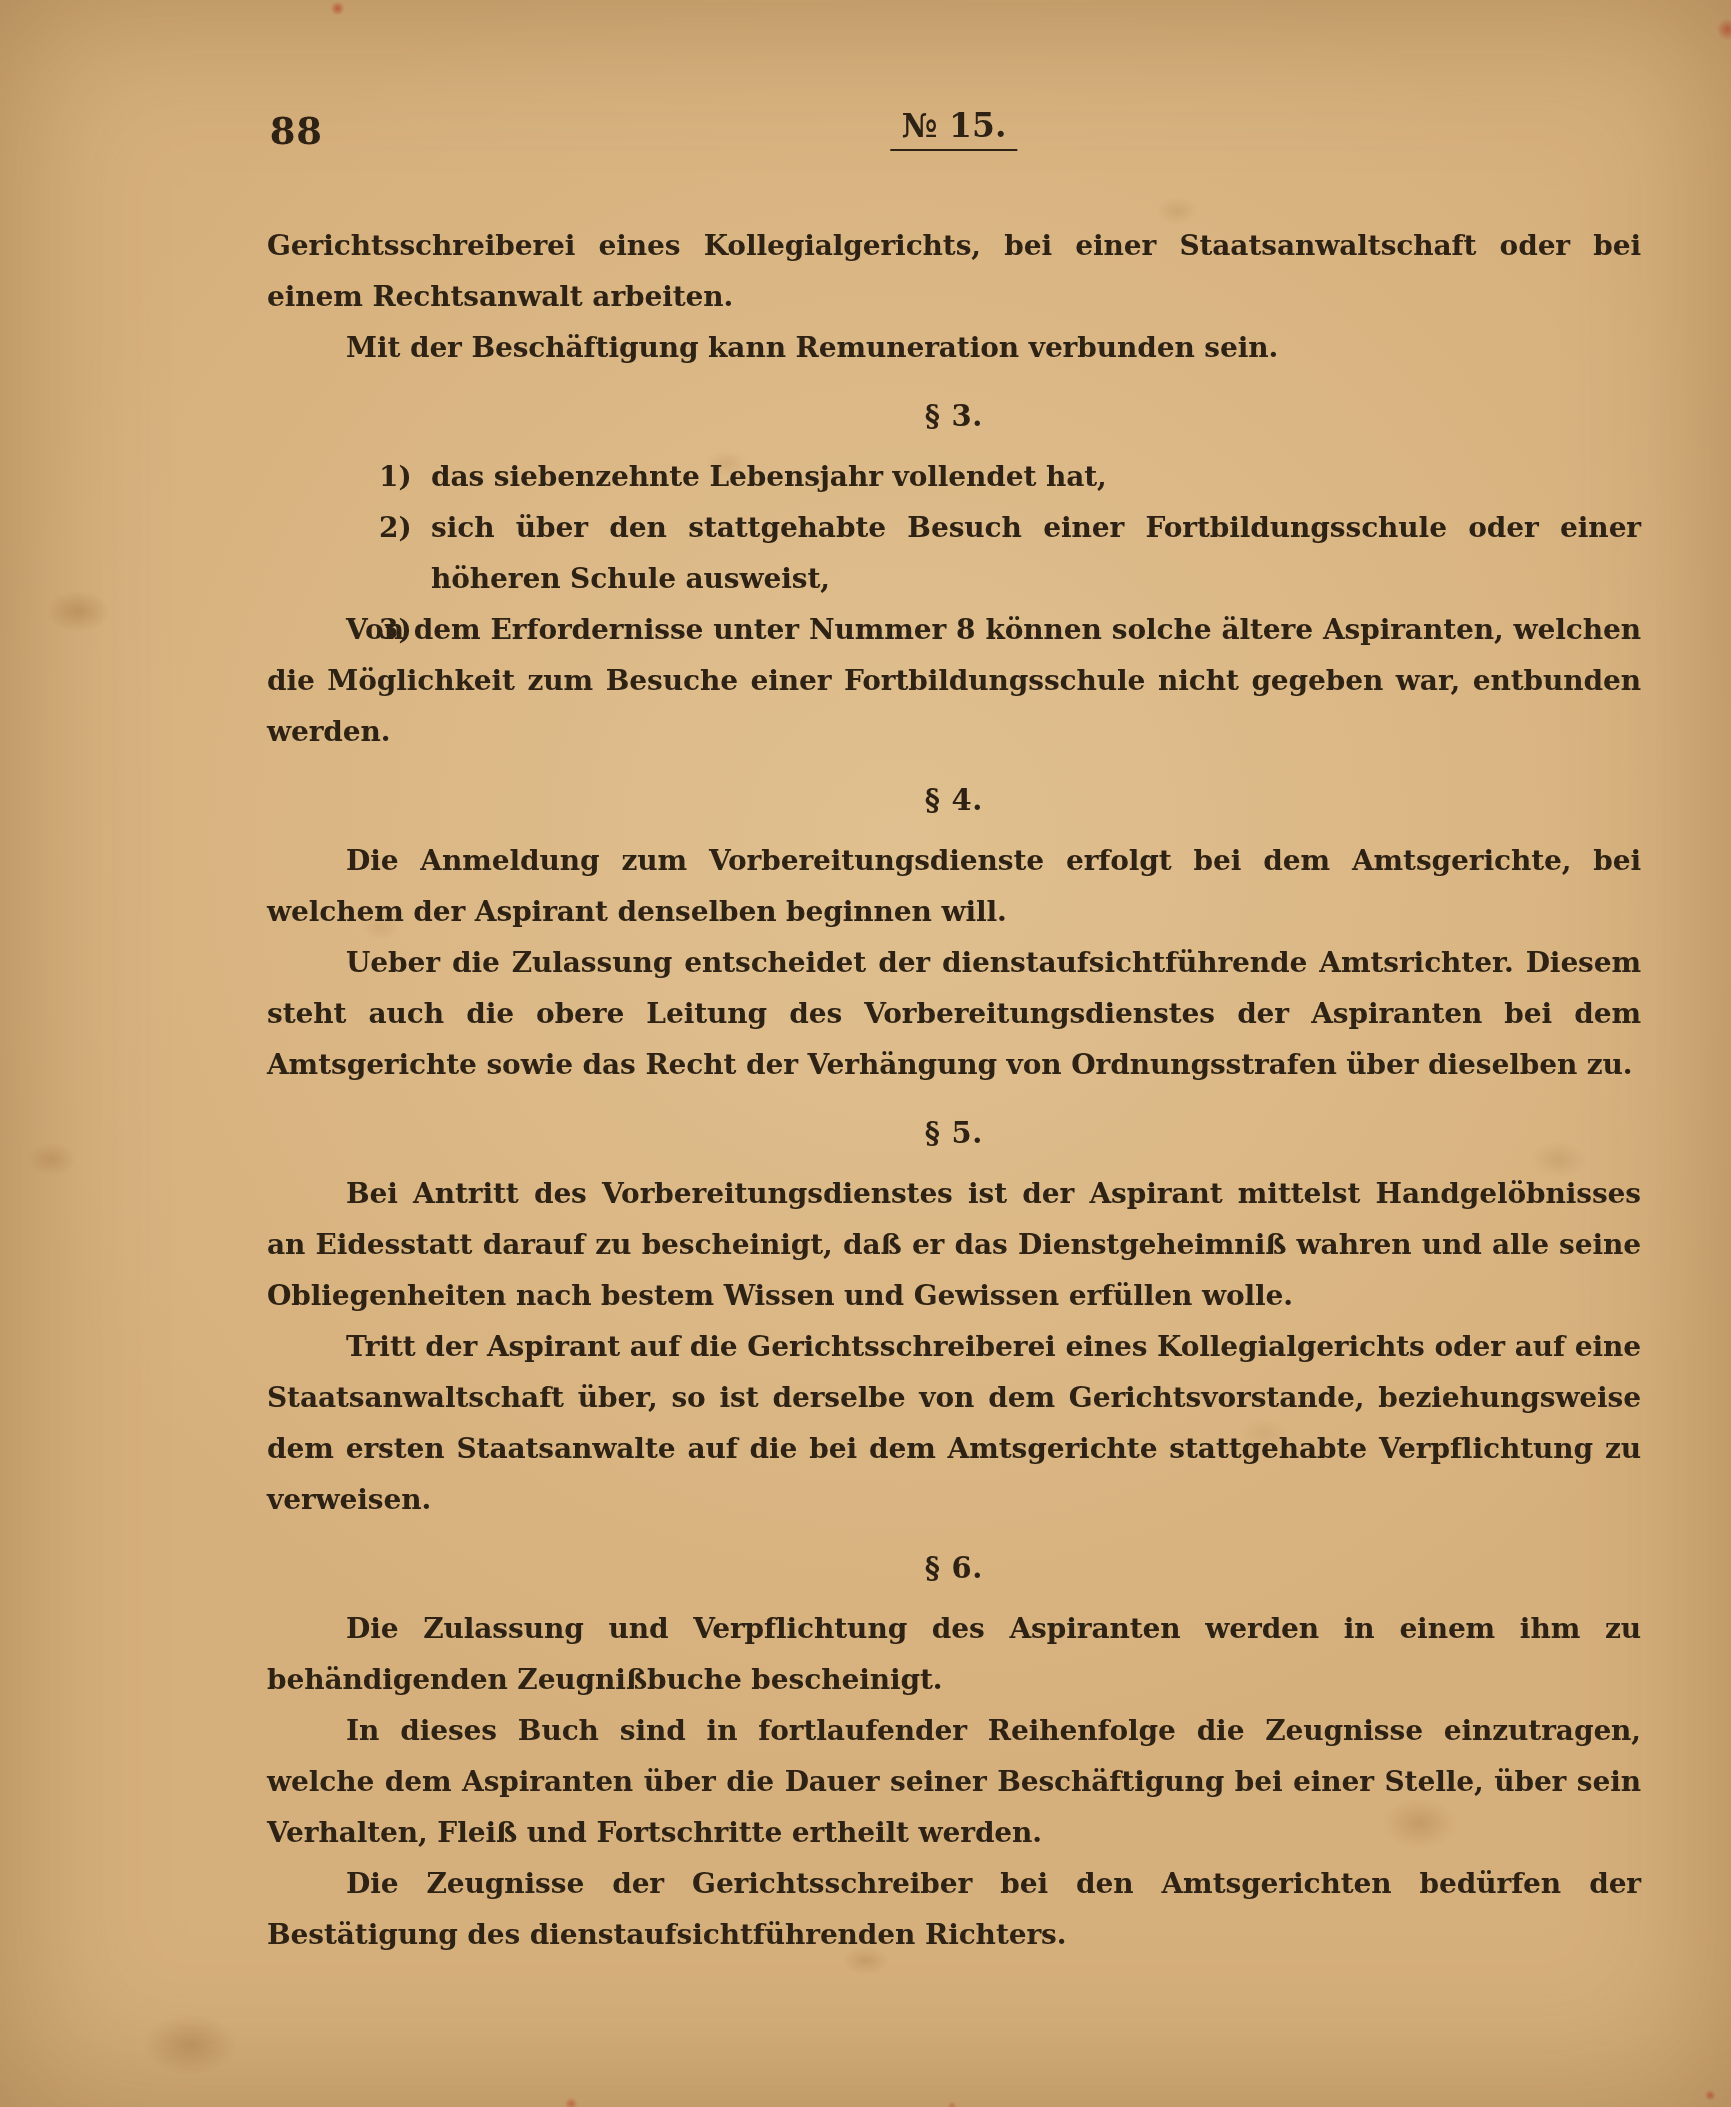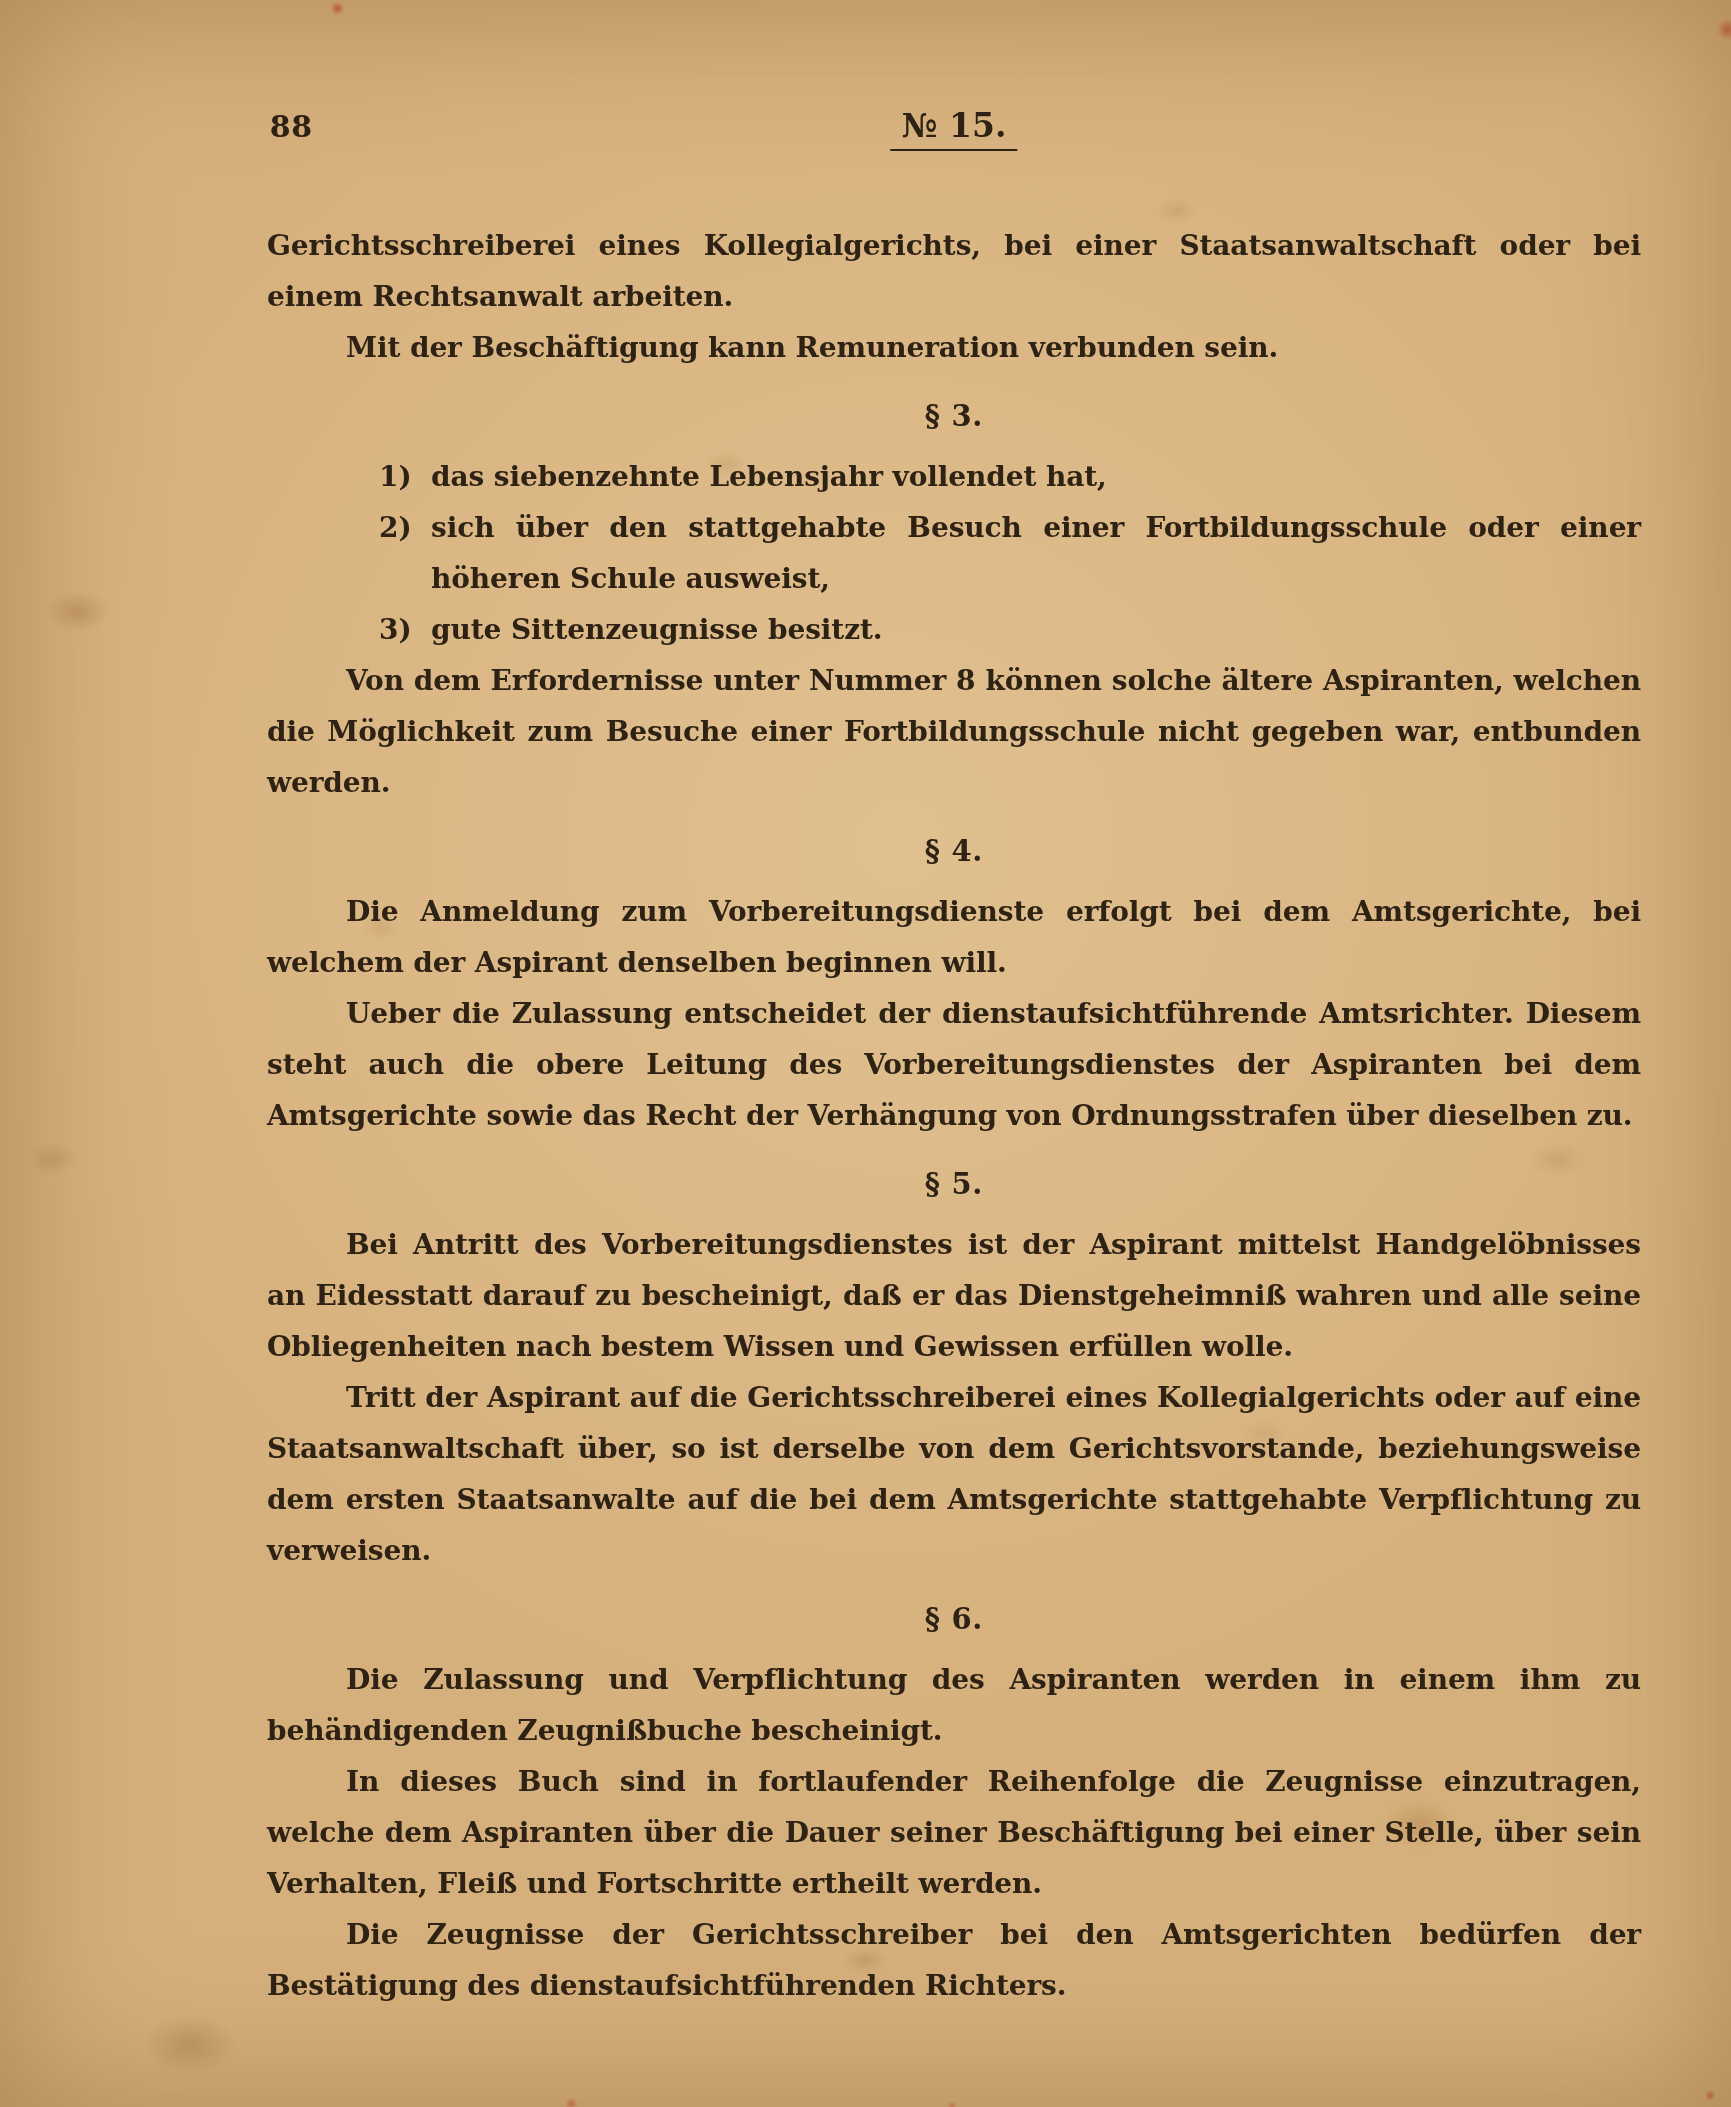--- a/index.html
+++ b/index.html
@@ -32,21 +32,21 @@
       radial-gradient(ellipse 55% 45% at 52% 40%, rgba(248,228,190,.30), rgba(248,228,190,0) 100%);
     box-shadow: inset 0 0 156px rgba(105,65,22,.38);
   }
   .page-header {
     position: absolute;
     top: 106px; left: 267px;
     width: 1374px; height: 57px;
   }
   .page-number {
     position: absolute; left: 2.8px; top: 2.8px;
-    font-size: 30px; font-weight: bold;
+    font-size: 37px; font-weight: bold;
     letter-spacing: 0.7px;
   }
   .issue-number {
     position: absolute; left: 50%; top: 0;
     transform: translateX(-50%);
     font-size: 33px; font-weight: bold;
     padding: 0 11.3px 4.2px 11.3px;
     border-bottom: 2.8px solid #2d2214;
     white-space: nowrap;
   }
@@ -99,21 +99,20 @@
     <p class="list-item">
       <span class="list-marker">1)</span>
       <span>das siebenzehnte Lebensjahr vollendet hat,</span>
     </p>
     <p class="list-item">
       <span class="list-marker">2)</span>
       <span>sich über den stattgehabte Besuch einer Fortbildungsschule oder einer höheren Schule ausweist,</span>
     </p>
     <p class="list-item">
       <span class="list-marker">3)</span>
-      <span>gute Sittenzeugnisse besitzt.</span>
     </p>
   </div>
   <p class="para">Von dem Erfordernisse unter Nummer 8 können solche ältere Aspiranten, welchen die Möglichkeit zum Besuche einer Fortbildungsschule nicht gegeben war, entbunden werden.</p>
 
   <h2 class="section-heading">§ 4.</h2>
   <p class="para">Die Anmeldung zum Vorbereitungsdienste erfolgt bei dem Amtsgerichte, bei welchem der Aspirant denselben beginnen will.</p>
   <p class="para">Ueber die Zulassung entscheidet der dienstaufsichtführende Amtsrichter. Diesem steht auch die obere Leitung des Vorbereitungsdienstes der Aspiranten bei dem Amtsgerichte sowie das Recht der Verhängung von Ordnungsstrafen über dieselben zu.</p>
 
   <h2 class="section-heading">§ 5.</h2>
   <p class="para">Bei Antritt des Vorbereitungsdienstes ist der Aspirant mittelst Handgelöbnisses an Eidesstatt darauf zu bescheinigt, daß er das Dienstgeheimniß wahren und alle seine Obliegenheiten nach bestem Wissen und Gewissen erfüllen wolle.</p>

